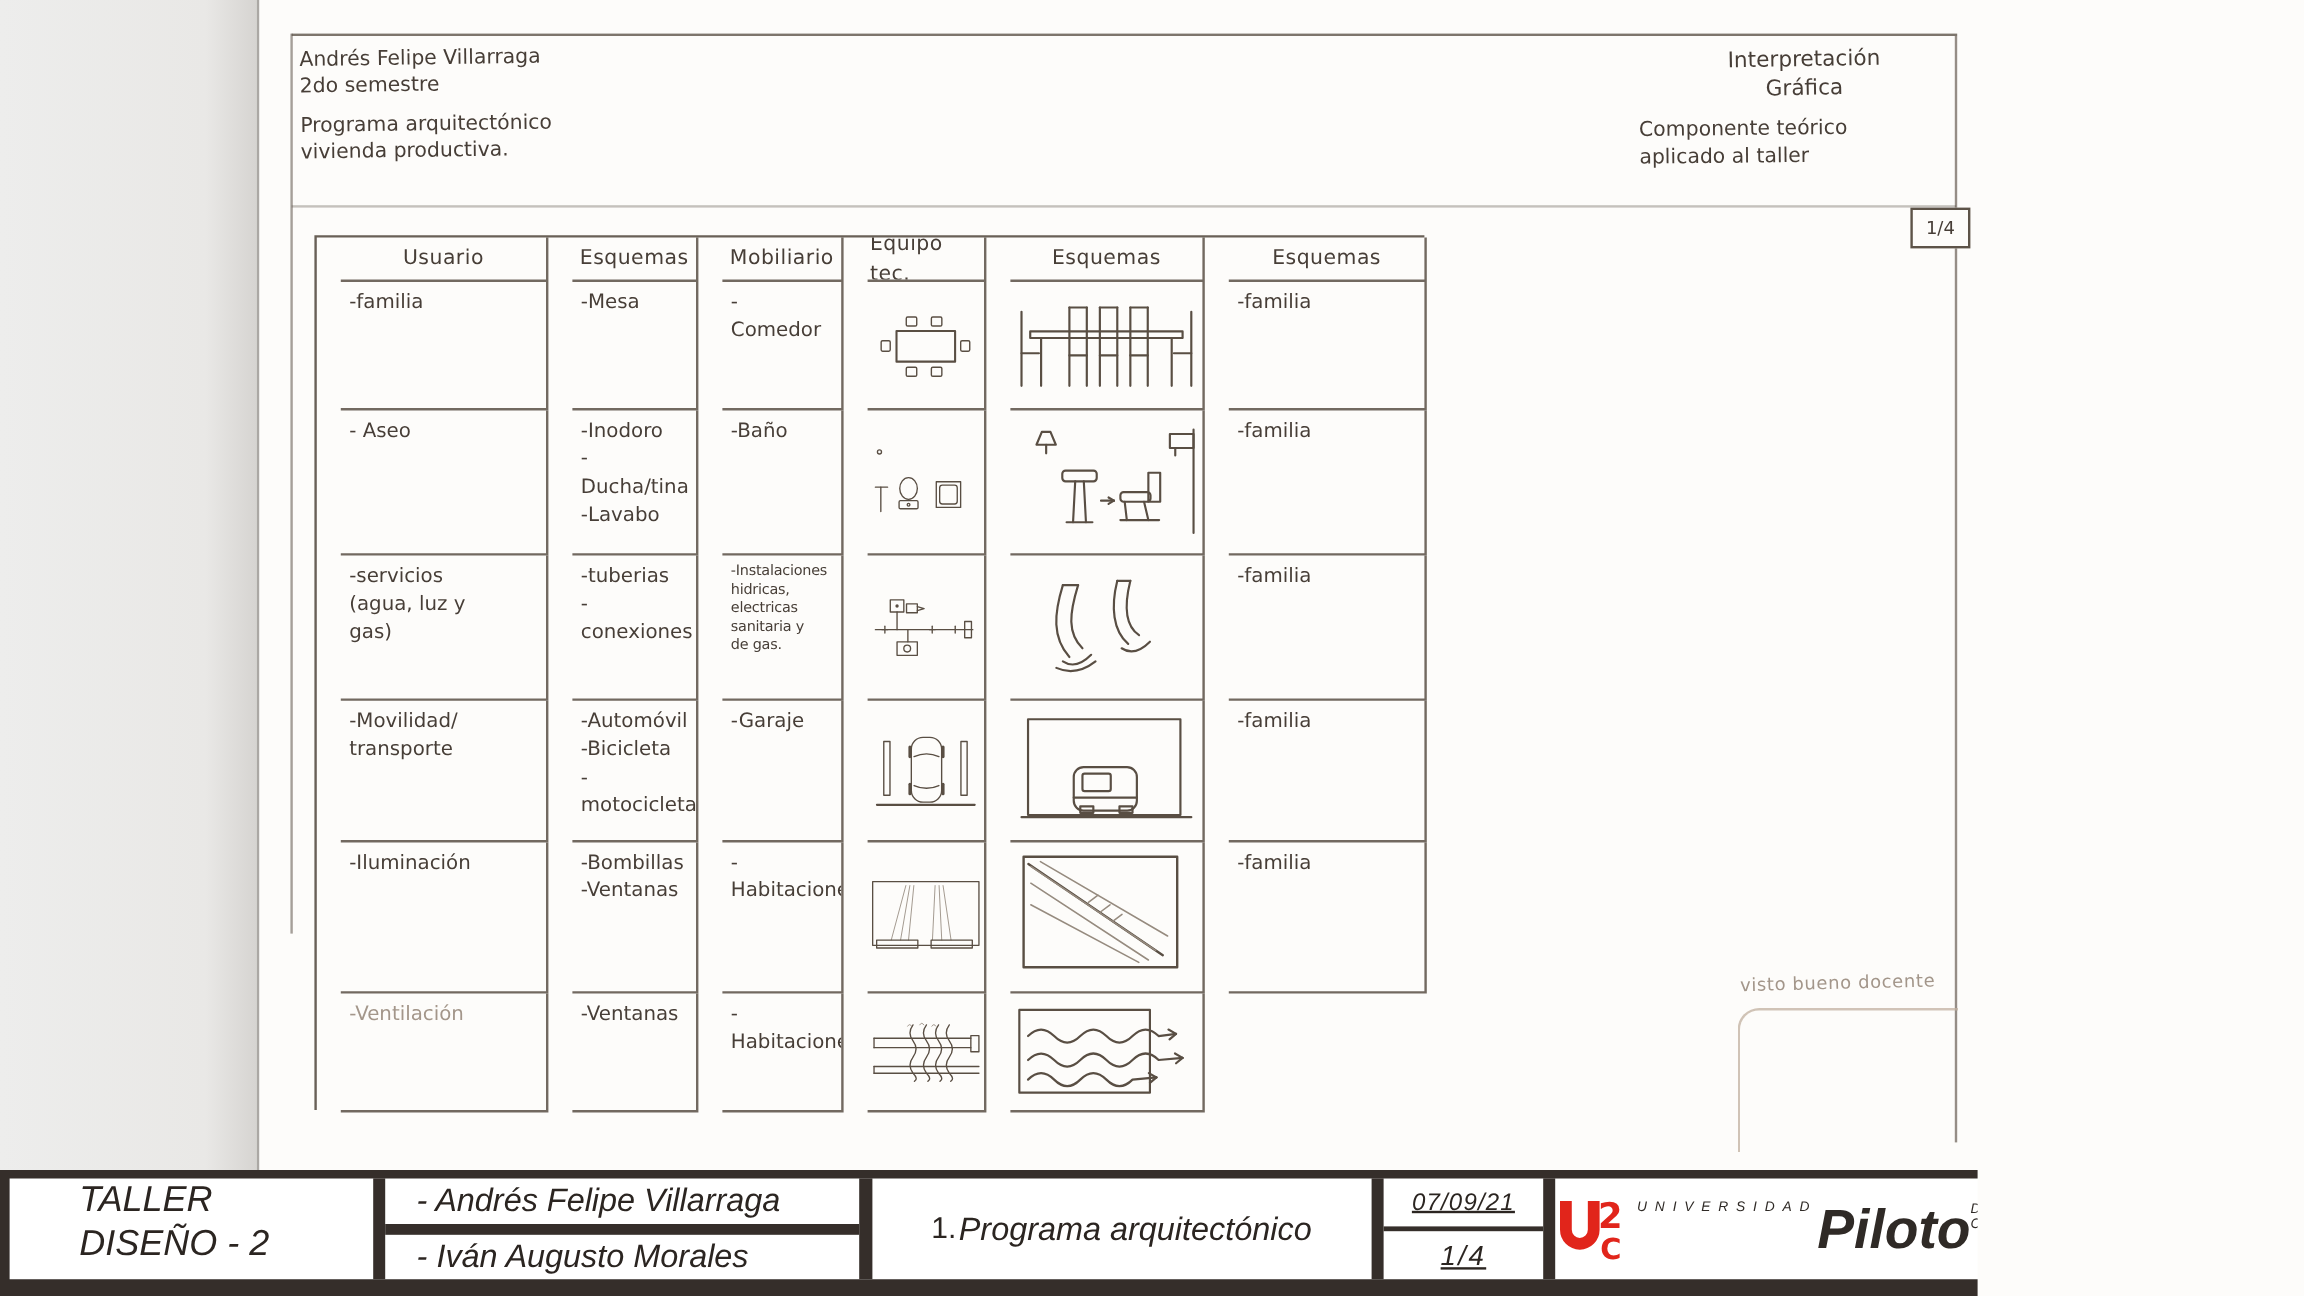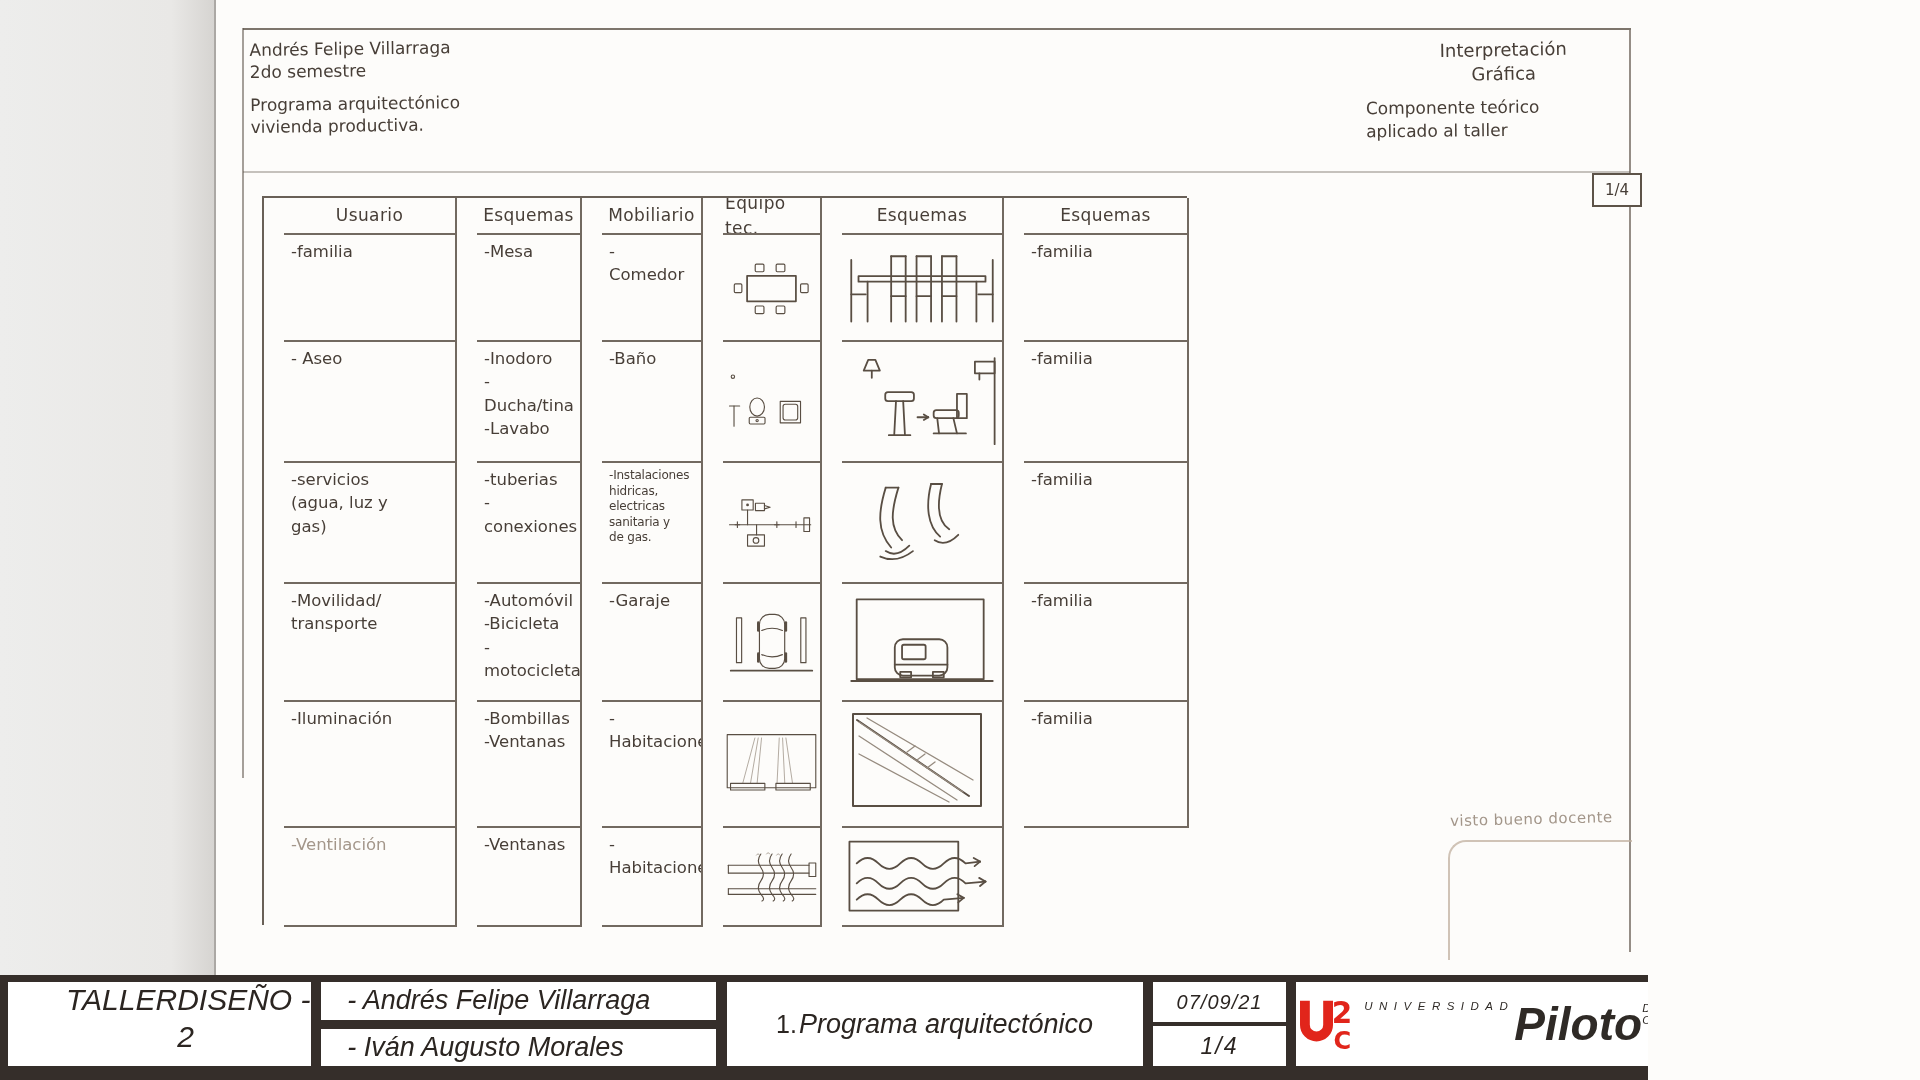--- a/index.html
+++ b/index.html
@@ -50,29 +50,29 @@
   .sk svg .lt{stroke:#968b7f;stroke-width:1.3;}
   .sk svg .hv{stroke-width:4.5;}
   .sk svg .thick{stroke-width:3;}
   .sk svg .dot{fill:#594e43;stroke:none;}
   
   .footer-frame{position:absolute;left:0;top:975px;width:1772px;height:105px;background:#fff;
                 border:8px solid #352e2a;border-top-width:7px;border-bottom-width:14px;
                 box-sizing:border-box;display:flex;color:#2b2521;}
   .vbar{width:12px;background:#352e2a;height:100%;}
   .fcell{height:100%;box-sizing:border-box;}
-  .c-course{width:338px;display:flex;flex-direction:row;
+  .c-course{width:338px;display:flex;flex-direction:column;
             padding-left:58px;font-size:30px;font-style:italic;line-height:1.22;}
   .c-authors{width:452px;display:flex;flex-direction:column;}
   .arow{flex:1;display:flex;align-items:center;padding-left:26px;font-size:27px;font-style:italic;}
   .hbar{height:9px;background:#352e2a;}
   .c-title{width:476px;display:flex;align-items:center;justify-content:center;font-size:27px;}
   .tnum{font-style:normal;font-size:25px;margin-right:2px;}
   .ttext{font-style:italic;}
-  .c-date{width:152px;display:flex;flex-direction:column;}
+  .c-date{width:152px;display:flex;flex-direction:column;text-decoration:underline;}
   .drow{flex:1;display:flex;align-items:center;justify-content:center;font-style:italic;
         font-size:20px;letter-spacing:1px;}
   .drow.pg{font-size:23px;letter-spacing:2px;}
   .hline{height:4px;background:#352e2a;}
   .c-logo{flex:1;display:flex;align-items:center;justify-content:center;gap:9px;}
   .logostack{display:flex;align-items:flex-start;line-height:1;font-style:italic;}
   .uw{font-size:11.5px;letter-spacing:6.5px;color:#2f2a26;margin-bottom:2px;}
   .uname{font-size:46px;font-weight:bold;color:#2f2a26;}
   .cw{font-size:11.5px;letter-spacing:7px;color:#2f2a26;margin-top:2px;}
   .next-btn{position:absolute;left:1801px;top:972px;width:117px;height:108px;background:#d7241d;

